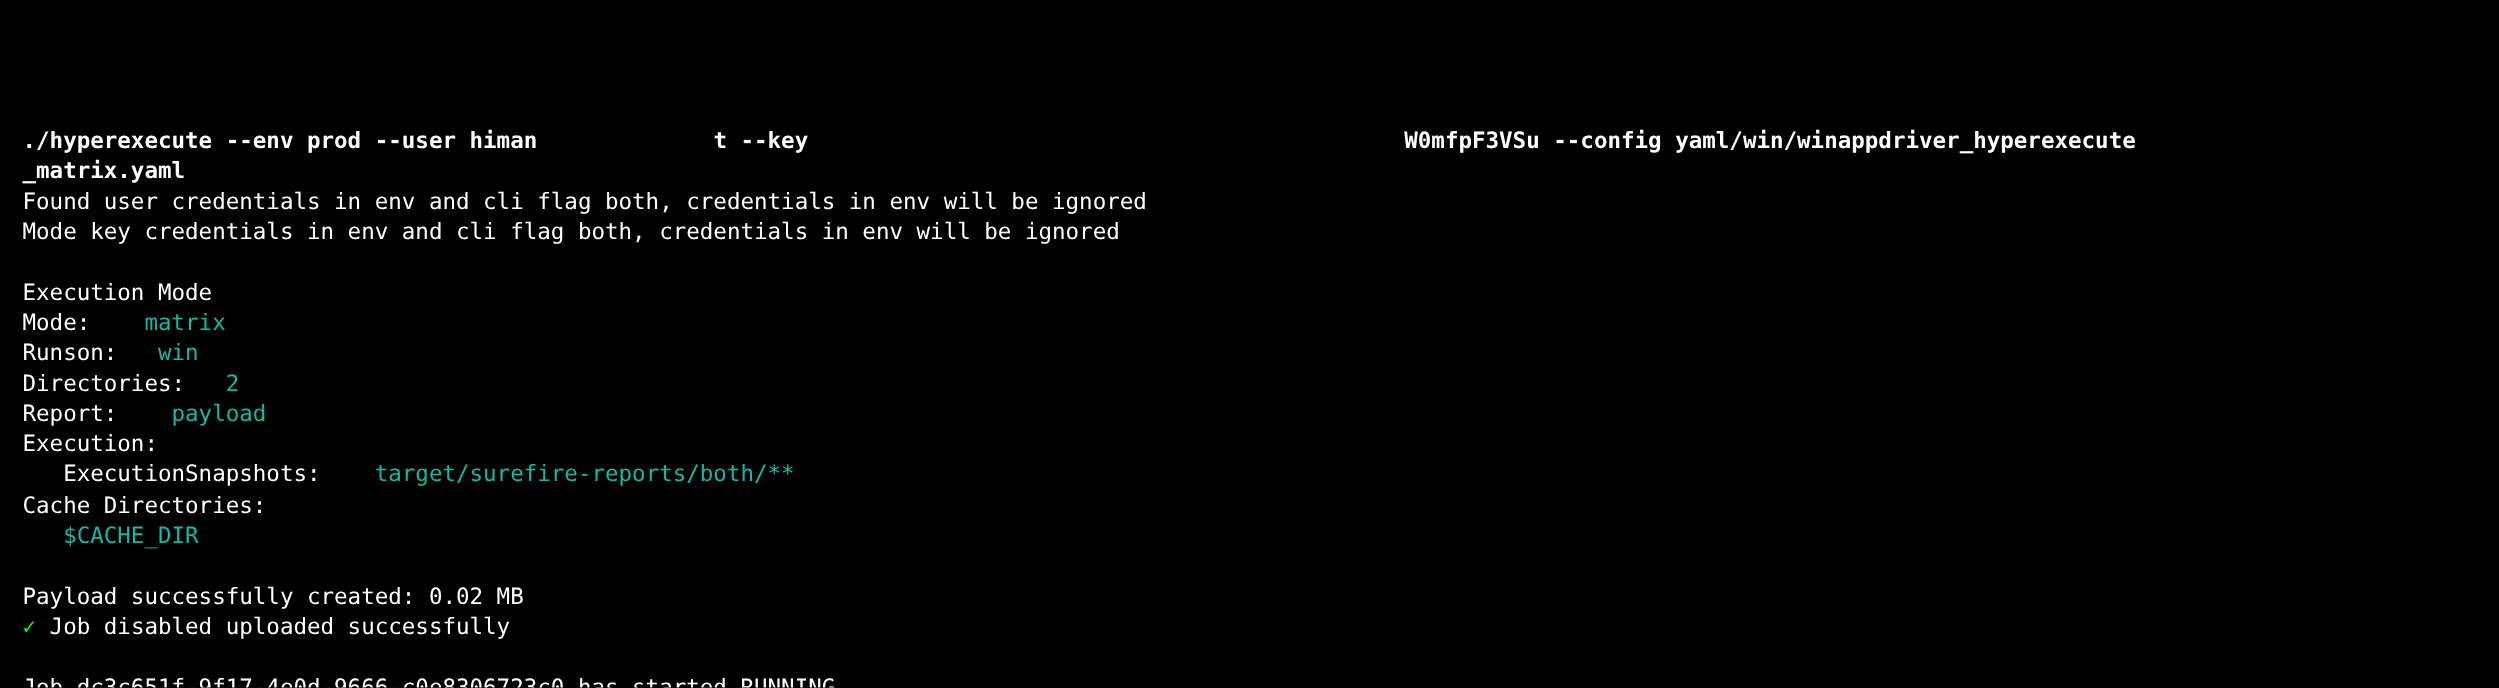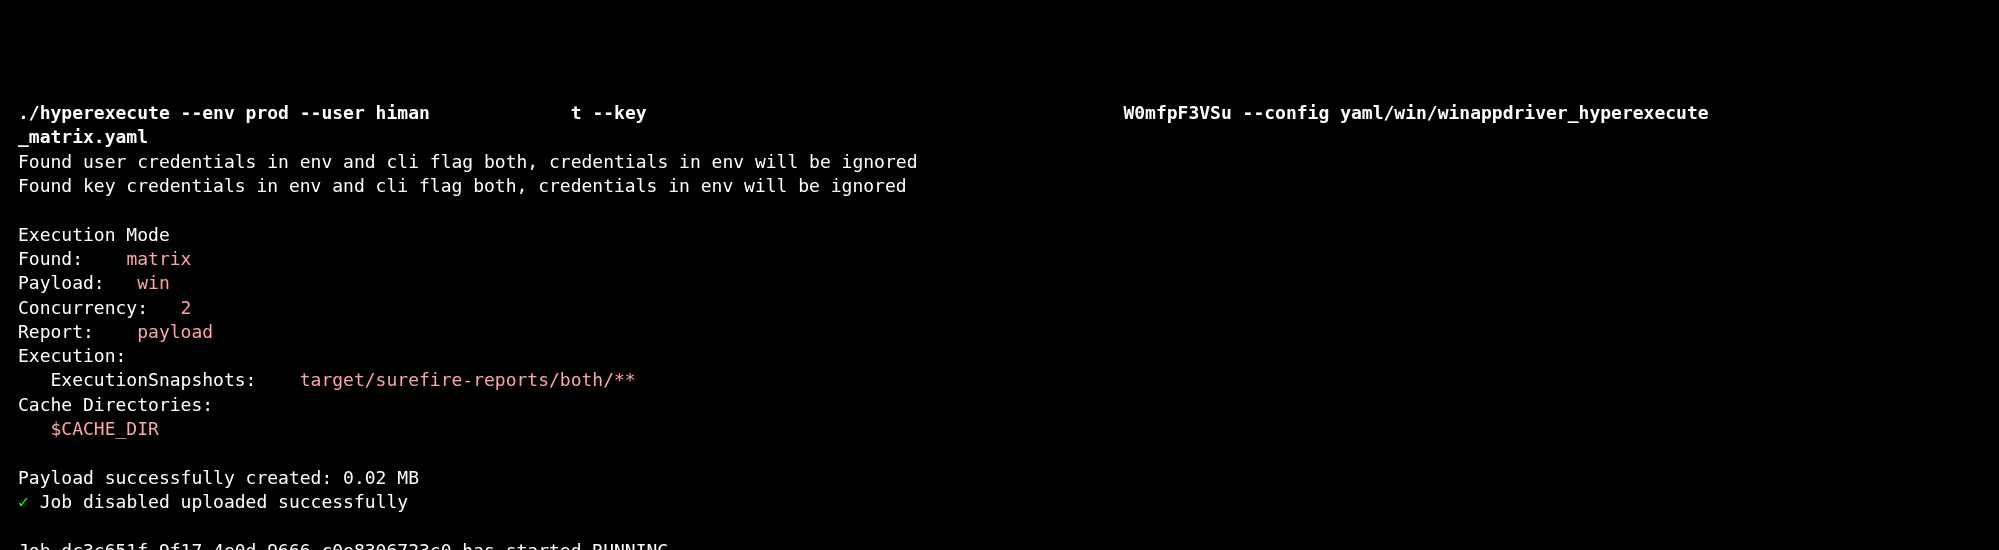--- a/index.html
+++ b/index.html
@@ -13,43 +13,43 @@
       font-family: 'Menlo', 'Monaco', 'Consolas', monospace;
       font-size: 18px;
       line-height: 1.35;
       padding: 4px 18px;
       width: 1999px;
       height: 550px;
       overflow: hidden;
       white-space: pre;
     }
     .purple {
-      color: #fca5a5;
+      color: #14b8a6;
     }
     .green-check {
       color: #00ff00;
     }
     .cmd-line {
       font-weight: bold;
     }
   </style>
 </head>
 <body>
 
 
 
 <div><span class="cmd-line"><span>./hyperexecute --env prod --user himan</span>             <span>t --key</span>                                            <span>W0mfpF3VSu --config yaml/win/winappdriver_hyperexecute</span>
 <span>_matrix.yaml</span></span>
 <span>Found user credentials in env and cli flag both, credentials in env will be ignored</span>
-<span>Found key credentials in env and cli flag both, credentials in env will be ignored</span>
+<span>Mode key credentials in env and cli flag both, credentials in env will be ignored</span>
 
 <span>Execution Mode</span>
-<span>Found:    </span><span class="purple">matrix</span>
-<span>Payload:   </span><span class="purple">win</span>
-<span>Concurrency:   </span><span class="purple">2</span>
+<span>Mode:    </span><span class="purple">matrix</span>
+<span>Runson:   </span><span class="purple">win</span>
+<span>Directories:   </span><span class="purple">2</span>
 <span>Report:    </span><span class="purple">payload</span>
 <span>Execution:</span>
 <span>   ExecutionSnapshots:    </span><span class="purple">target/surefire-reports/both/**</span>
 <span>Cache Directories:</span>
 <span class="purple">   $CACHE_DIR</span>
 
 <span>Payload successfully created: 0.02 MB</span>
 <span class="green-check">✓</span><span> Job disabled uploaded successfully</span>
 
 <span>Job dc3c651f-9f17-4e0d-9666-c0e8306723c0 has started RUNNING</span>

